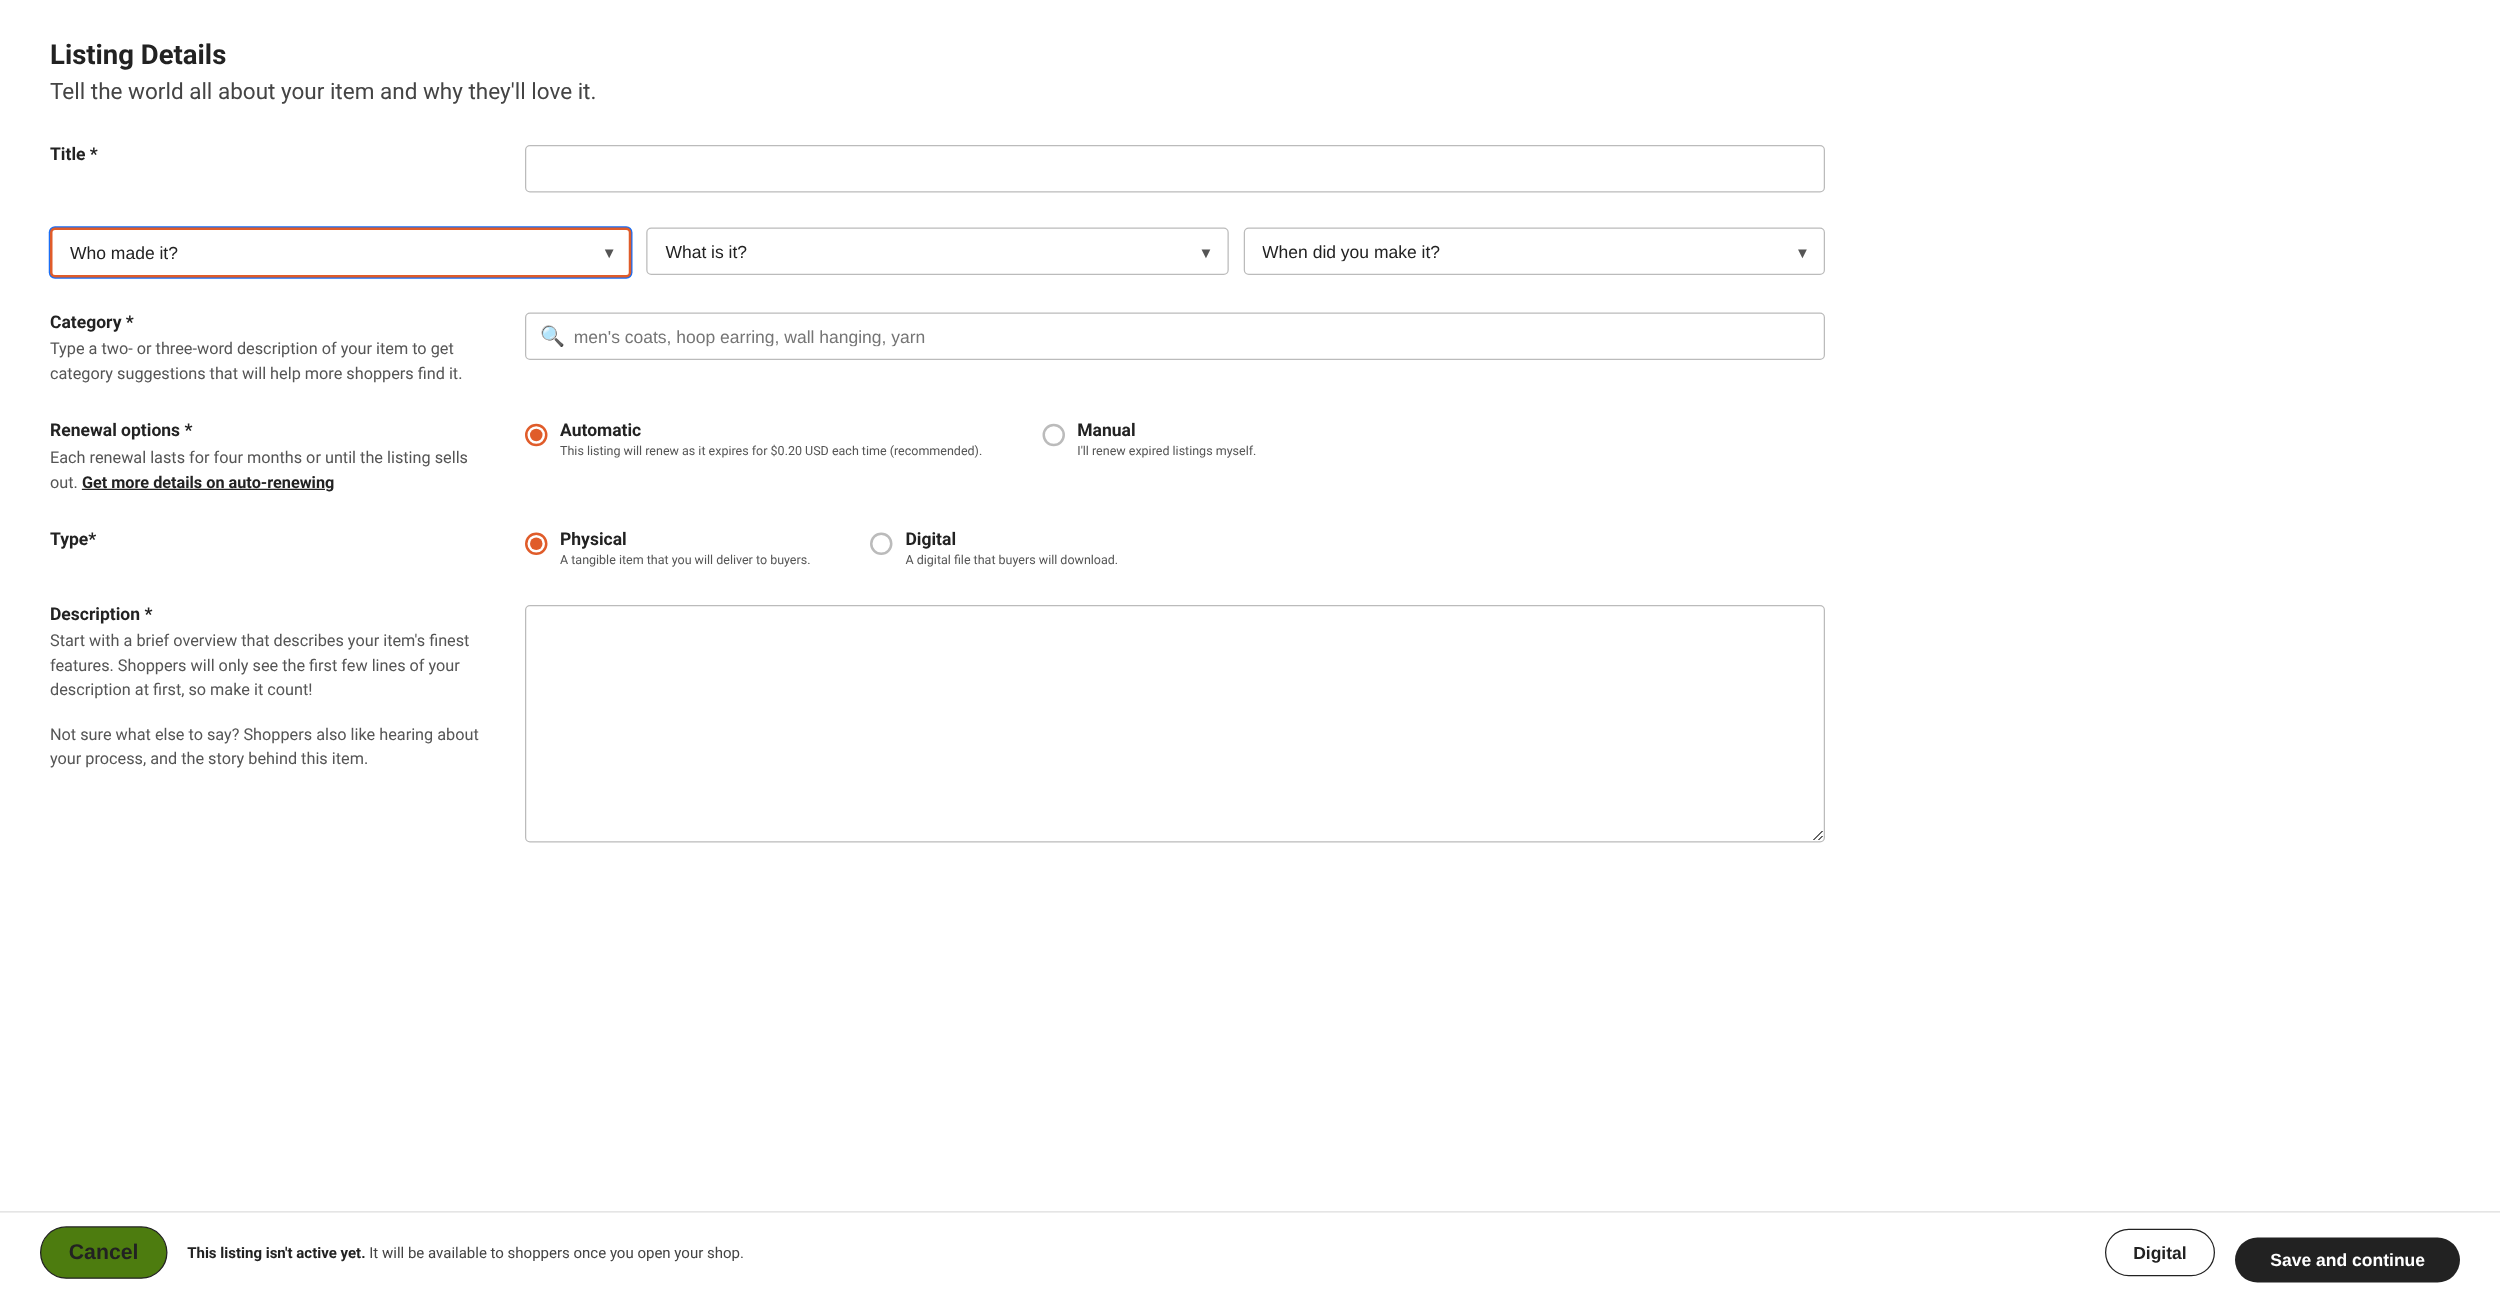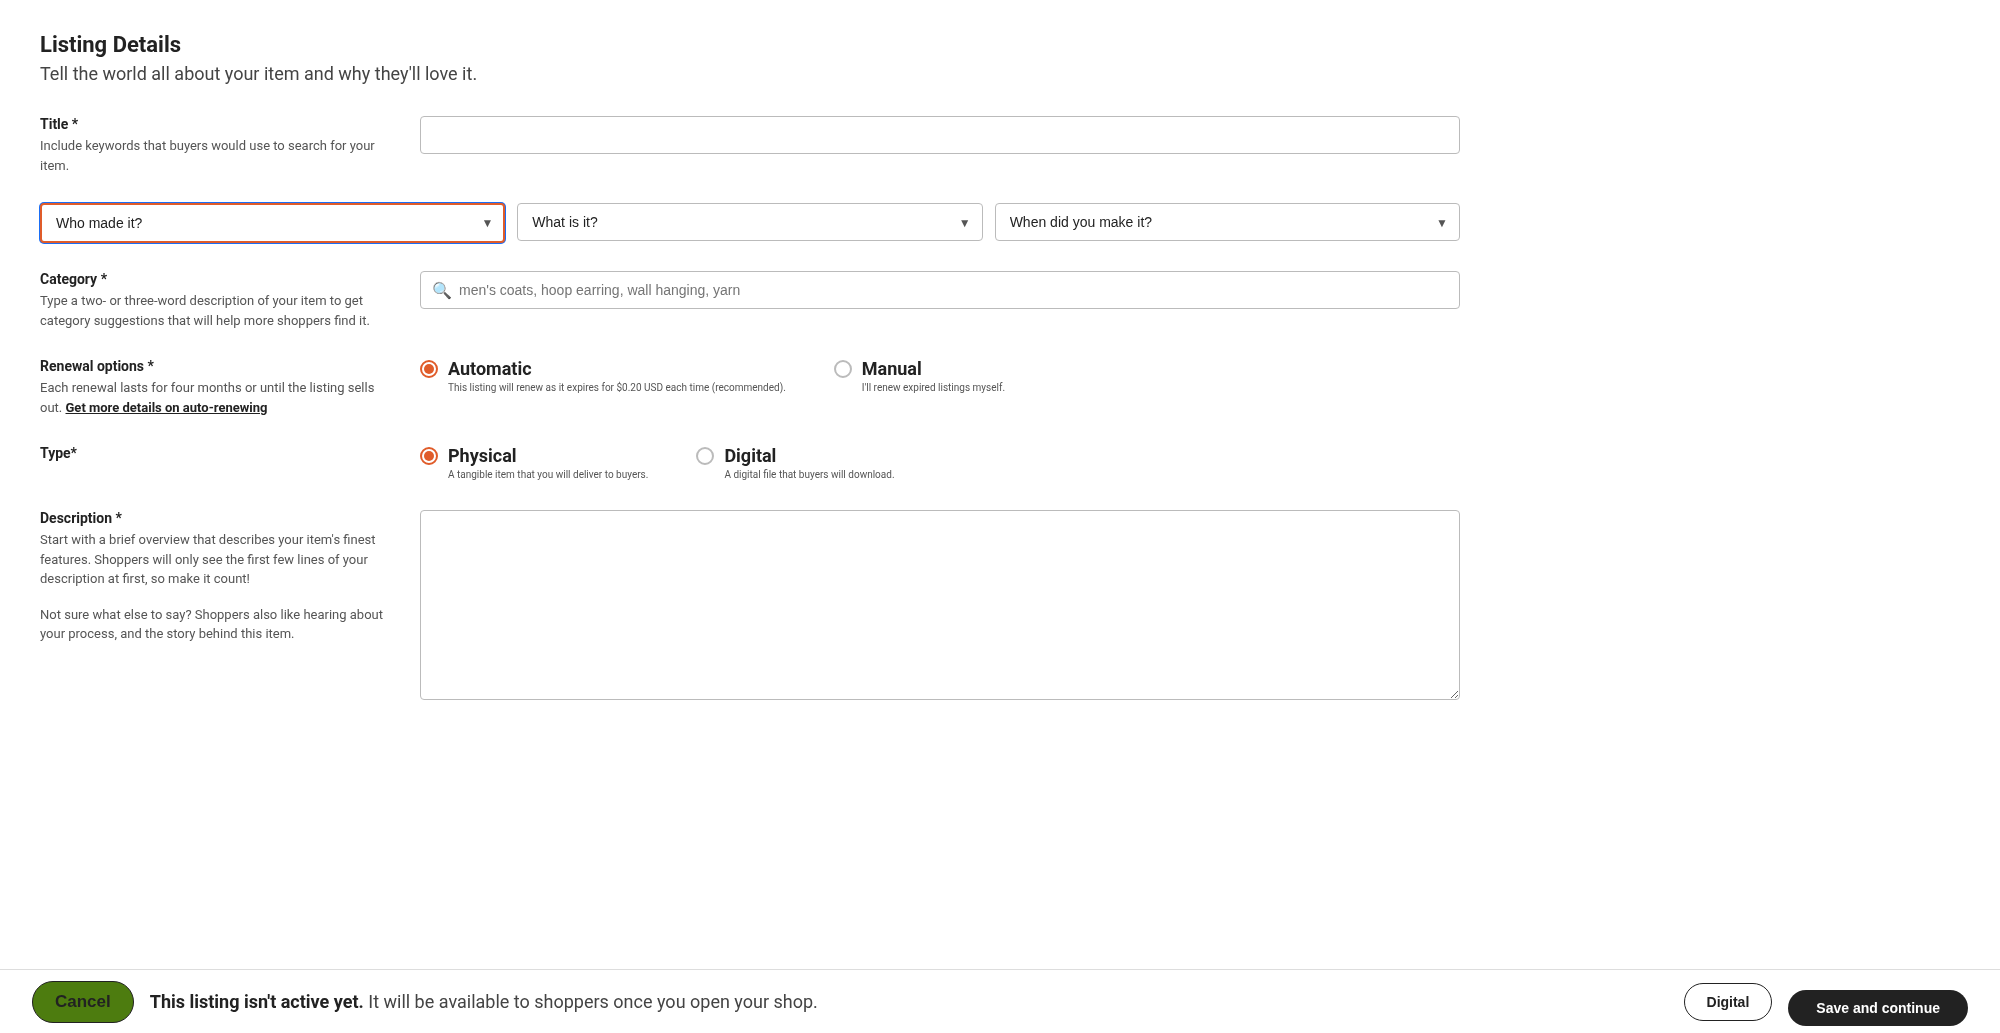--- a/index.html
+++ b/index.html
@@ -172,21 +172,21 @@
     .radio-btn.checked::after {
       content: '';
       width: 10px;
       height: 10px;
       background: #e05c2a;
       border-radius: 50%;
     }
 
     .radio-label-title {
       font-weight: 700;
-      font-size: 18px;
+      font-size: 14px;
       margin-bottom: 2px;
     }
 
     .radio-label-desc {
       font-size: 10px;
       color: #555;
       line-height: 1.4;
     }
 
     
@@ -224,21 +224,21 @@
       color: #222;
       padding: 10px 22px;
       border-radius: 24px;
       font-size: 17px;
       font-weight: 600;
       cursor: pointer;
     }
 
     .bottom-notice {
       flex: 1;
-      font-size: 18px;
+      font-size: 12px;
       color: #444;
     }
 
     .bottom-notice strong {
       font-weight: 700;
       color: #222;
     }
 
     .preview-btn {
       border: 1px solid #222;
@@ -276,21 +276,20 @@
 <div class="page-wrapper">
 
   <div>
     <h1 class="page-title">Listing Details</h1>
     <p class="page-subtitle">Tell the world all about your item and why they'll love it.</p>
   </div>
 
   <div class="form-section">
     <div class="form-label-col">
       <div class="form-label">Title *</div>
-      <div class="form-description">Include keywords that buyers would use to search for your item.</div>
     </div>
     <div class="form-control-col">
       <input type="text" class="title-input" placeholder="" style="">
     </div>
   </div>
 
   <div class="form-section">
     <div class="form-control-col">
       <div class="dropdowns-row">
 

